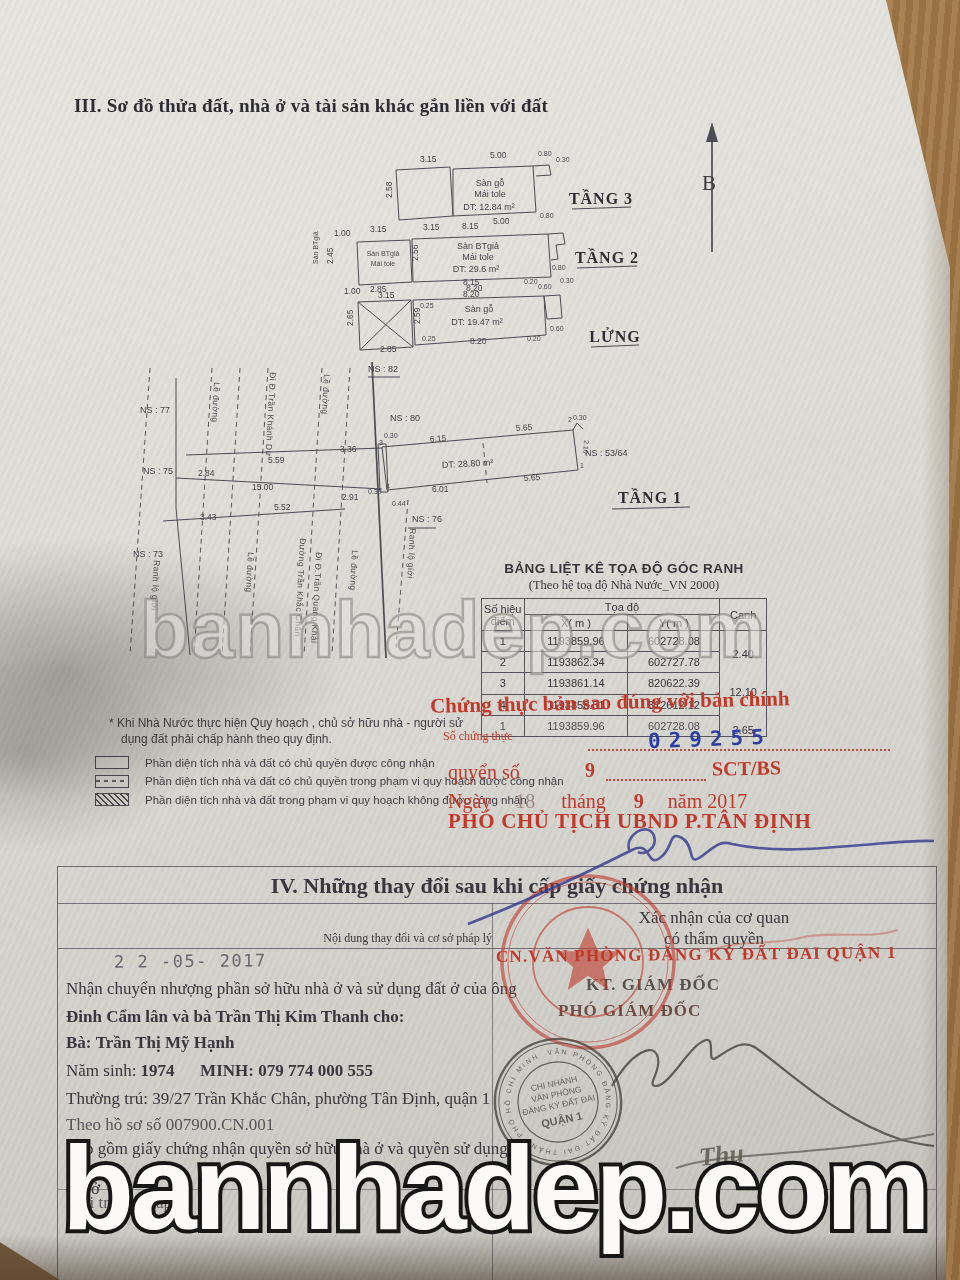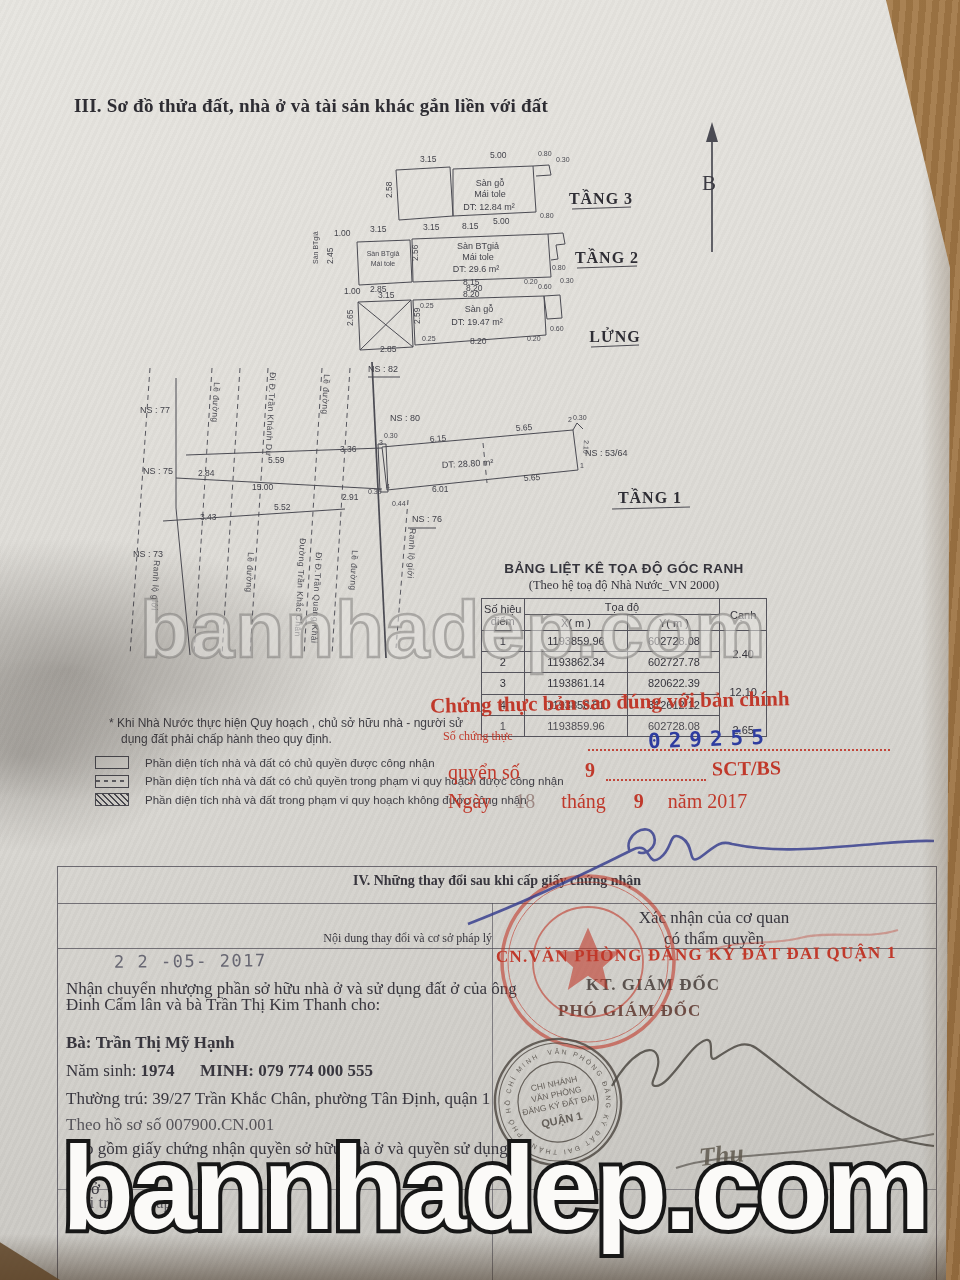--- a/index.html
+++ b/index.html
@@ -71,21 +71,21 @@
   .c4{left:448px;top:790px;font-size:20px;}
   .c4 .day{color:#8a6f6a;opacity:.75;margin:8px 26px 0 24px;}
   .c4 .m1{margin-right:28px;}
   .c4 .mo{font-weight:bold;margin-right:24px;}
   .c5{left:448px;top:809px;font-size:21px;font-weight:bold;letter-spacing:.6px;}
 
   
   .s4{left:57px;top:866px;width:878px;height:414px;border:1.6px solid rgba(72,70,80,.75);border-bottom:none;z-index:2;color:#38363e;}
   .s4 .hline{position:absolute;left:0;width:100%;height:0;border-top:1.5px solid rgba(72,70,80,.7);}
   .s4 .vline{position:absolute;left:434px;top:36px;bottom:0;width:0;border-left:1.4px solid rgba(72,70,80,.6);}
-  .s4 .title{position:absolute;top:6px;width:100%;text-align:center;font-size:14px;font-weight:bold;}
+  .s4 .title{position:absolute;top:6px;width:100%;text-align:center;font-size:22px;font-weight:bold;}
   .s4 .colL{position:absolute;top:64px;left:0;width:434px;text-align:right;font-size:12px;}
   .s4 .colR{position:absolute;top:40px;left:434px;width:444px;text-align:center;font-size:17px;line-height:21px;}
   .s4 .bl{position:absolute;white-space:nowrap;font-size:17px;}
   .datestamp{left:56px;top:84px;font-family:"DejaVu Sans Mono",monospace;font-size:15px;letter-spacing:1.5px;
              color:#565664;opacity:.85;transform:rotate(-.6deg);}
   .office{left:438px;top:78px;font-size:16.5px;font-weight:bold;letter-spacing:1.2px;color:#c0392b;white-space:nowrap;transform:rotate(-.6deg);}
   .kt{left:528px;top:108px;font-size:17px;font-weight:bold;letter-spacing:1px;color:#5a524e;}
   .deputy{left:500px;top:134px;font-size:17.5px;font-weight:bold;letter-spacing:1px;color:#6d4c44;}
   .dim-l6{opacity:.8;}
   .dim-l9{opacity:.75;}
@@ -340,35 +340,36 @@
   <div class="abs cert c2label nowrap">Số chứng thực</div>
   <div class="abs c2dots"></div>
   <div class="abs c2num nowrap">029255</div>
   <div class="abs cert c3label nowrap">quyển số</div>
   <div class="abs cert c3no">9</div>
   <div class="abs c3dots"></div>
   <div class="abs cert c3code nowrap">SCT/BS</div>
   <div class="abs cert c4 nowrap">
     <span>Ngày</span><span class="day">18</span><span class="m1">tháng</span><span class="mo">9</span><span>năm 2017</span>
   </div>
+  <div class="abs cert c5 nowrap">PHÓ CHỦ TỊCH UBND P.TÂN ĐỊNH</div>
 
   <div class="abs s4">
     <div class="hline" style="top:36px;"></div>
     <div class="hline" style="top:81px;"></div>
     <div class="hline" style="top:322px;border-top-color:rgba(72,70,80,.5);"></div>
     <div class="vline"></div>
     <div class="title nowrap">IV. Những thay đổi sau khi cấp giấy chứng nhận</div>
     <div class="colL nowrap">Nội dung thay đổi và cơ sở pháp lý</div>
     <div class="colR">
       <span>Xác nhận của cơ quan</span><br><span>có thẩm quyền</span>
     </div>
 
     <div class="bl datestamp">2 2 -05- 2017</div>
     <div class="bl" style="left:8px;top:112px;">Nhận chuyển nhượng phần sở hữu nhà ở và sử dụng đất ở của ông</div>
-    <div class="bl" style="left:8px;top:128px;">Đinh Cẩm lân và bà Trần Thị Kim Thanh cho:</div>
+    <div class="bl" style="left:8px;top:140px;font-weight:bold;">Đinh Cẩm lân và bà Trần Thị Kim Thanh cho:</div>
     <div class="bl" style="left:8px;top:166px;font-weight:bold;">
       <span>Bà:</span>&nbsp;<b>Trần Thị Mỹ Hạnh</b>
     </div>
     <div class="bl" style="left:8px;top:194px;">
       <span>Năm sinh:</span>&nbsp;<b>1974</b>&nbsp;&nbsp;&nbsp;&nbsp;&nbsp;&nbsp;<b><span>MINH:</span>&nbsp;<span>079 774 000 555</span></b>
     </div>
     <div class="bl" style="left:8px;top:222px;">Thường trú: 39/27 Trần Khắc Chân, phường Tân Định, quận 1</div>
     <div class="bl dim-l6" style="left:8px;top:248px;">Theo hồ sơ số 007900.CN.001</div>
     <div class="bl" style="left:8px;top:272px;">Bao gồm giấy chứng nhận quyền sở hữu nhà ở và quyền sử dụng</div>
     <div class="bl" style="left:8px;top:312px;">đất ở</div>

